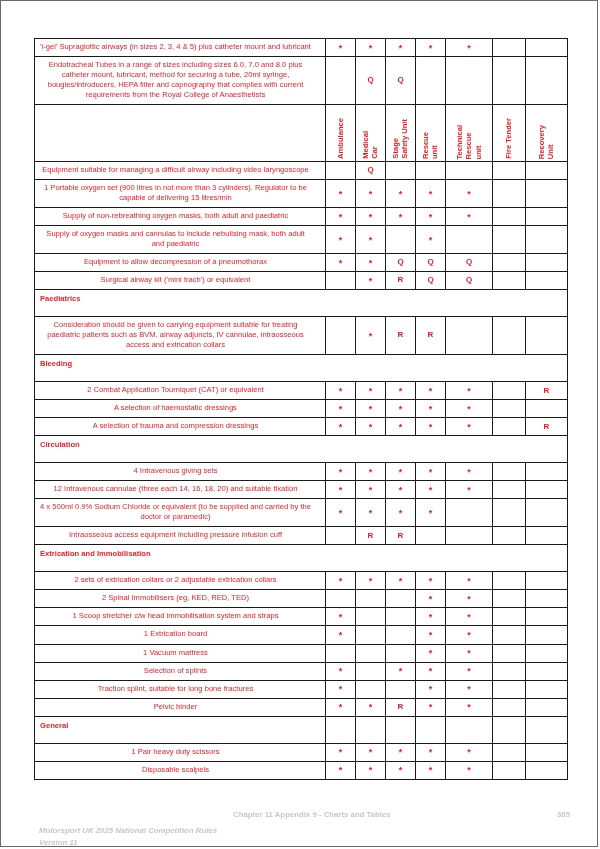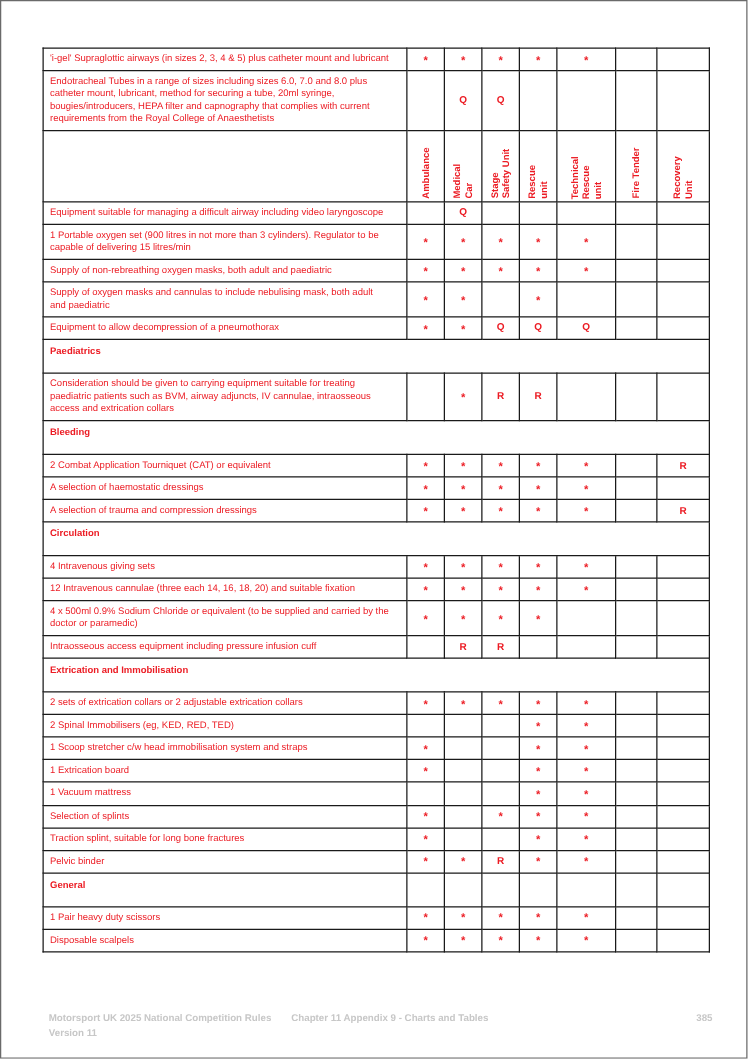--- a/index.html
+++ b/index.html
@@ -2,29 +2,29 @@
 <html><head>
 <meta charset="utf-8">
 <style>
   :root { --red:#ec1c24; --line:#1a1a1a; }
   * { box-sizing:border-box; margin:0; padding:0; }
   body { background:#fff; font-family:"Liberation Sans", sans-serif; }
   .page { position:relative; width:598px; height:847px; border:1px solid #6a6a6a; background:#fff; overflow:hidden; }
   .tablewrap { position:absolute; left:33px; top:37px; width:534px; }
   table { border-collapse:collapse; table-layout:fixed; width:533px; }
   td { border:1px solid var(--line); color:var(--red); font-size:7.6px; line-height:1.32; overflow:hidden; }
-  td.lbl { padding:3px 14px 4px 5px; vertical-align:top; }
+  td.lbl { padding:3px 14px 4px 5px; vertical-align:top;text-align:center; }
   td.section { font-weight:bold; padding:4px 6px 12px 5px; vertical-align:top; }
   td.mark { text-align:center; vertical-align:middle; padding:0; }
   .star { font-weight:bold; font-size:9px; position:relative; top:1px; }
   .letter { font-weight:bold; font-size:8px; }
   td.colhead { vertical-align:bottom; height:57px; padding:3px 0 2px; }
   .vlabel { writing-mode:vertical-rl; transform:rotate(180deg); white-space:pre; font-weight:bold; font-size:7.6px; line-height:1.25; margin:0 auto; color:var(--red); }
   .footer { position:absolute; left:0; top:808px; width:100%; color:#c7c7c7; font-weight:bold; font-size:7.8px; line-height:1.55; }
-  .footer .fleft { position:absolute; left:38px; top:0; width:190px; }
+  .footer .fleft { position:absolute; left:38px; top:16px; width:190px;font-style:italic; }
   .footer .fcenter { position:absolute; left:232px; top:0; }
   .footer .fright { position:absolute; right:27px; top:0; }
 </style>
 </head>
 <body>
 
 <div class="page">
 
   <div class="tablewrap">
     <table>
@@ -133,20 +133,30 @@
             <td class="lbl">Equipment to allow decompression of a pneumothorax</td>
             <td class="mark"><span class="star">*</span></td>
             <td class="mark"><span class="star">*</span></td>
             <td class="mark"><span class="letter">Q</span></td>
             <td class="mark"><span class="letter">Q</span></td>
             <td class="mark"><span class="letter">Q</span></td>
             <td class="mark"></td>
             <td class="mark"></td>
           </tr>
           <tr>
+            <td class="lbl">Surgical airway kit ('mini trach') or equivalent</td>
+            <td class="mark"></td>
+            <td class="mark"><span class="star">*</span></td>
+            <td class="mark"><span class="letter">R</span></td>
+            <td class="mark"><span class="letter">Q</span></td>
+            <td class="mark"><span class="letter">Q</span></td>
+            <td class="mark"></td>
+            <td class="mark"></td>
+          </tr>
+          <tr>
             <td class="section" colspan="8">Paediatrics</td>
           </tr>
           <tr>
             <td class="lbl">Consideration should be given to carrying equipment suitable for treating paediatric patients such as BVM, airway adjuncts, IV cannulae, intraosseous access and extrication collars</td>
             <td class="mark"></td>
             <td class="mark"><span class="star">*</span></td>
             <td class="mark"><span class="letter">R</span></td>
             <td class="mark"><span class="letter">R</span></td>
             <td class="mark"></td>
             <td class="mark"></td>

